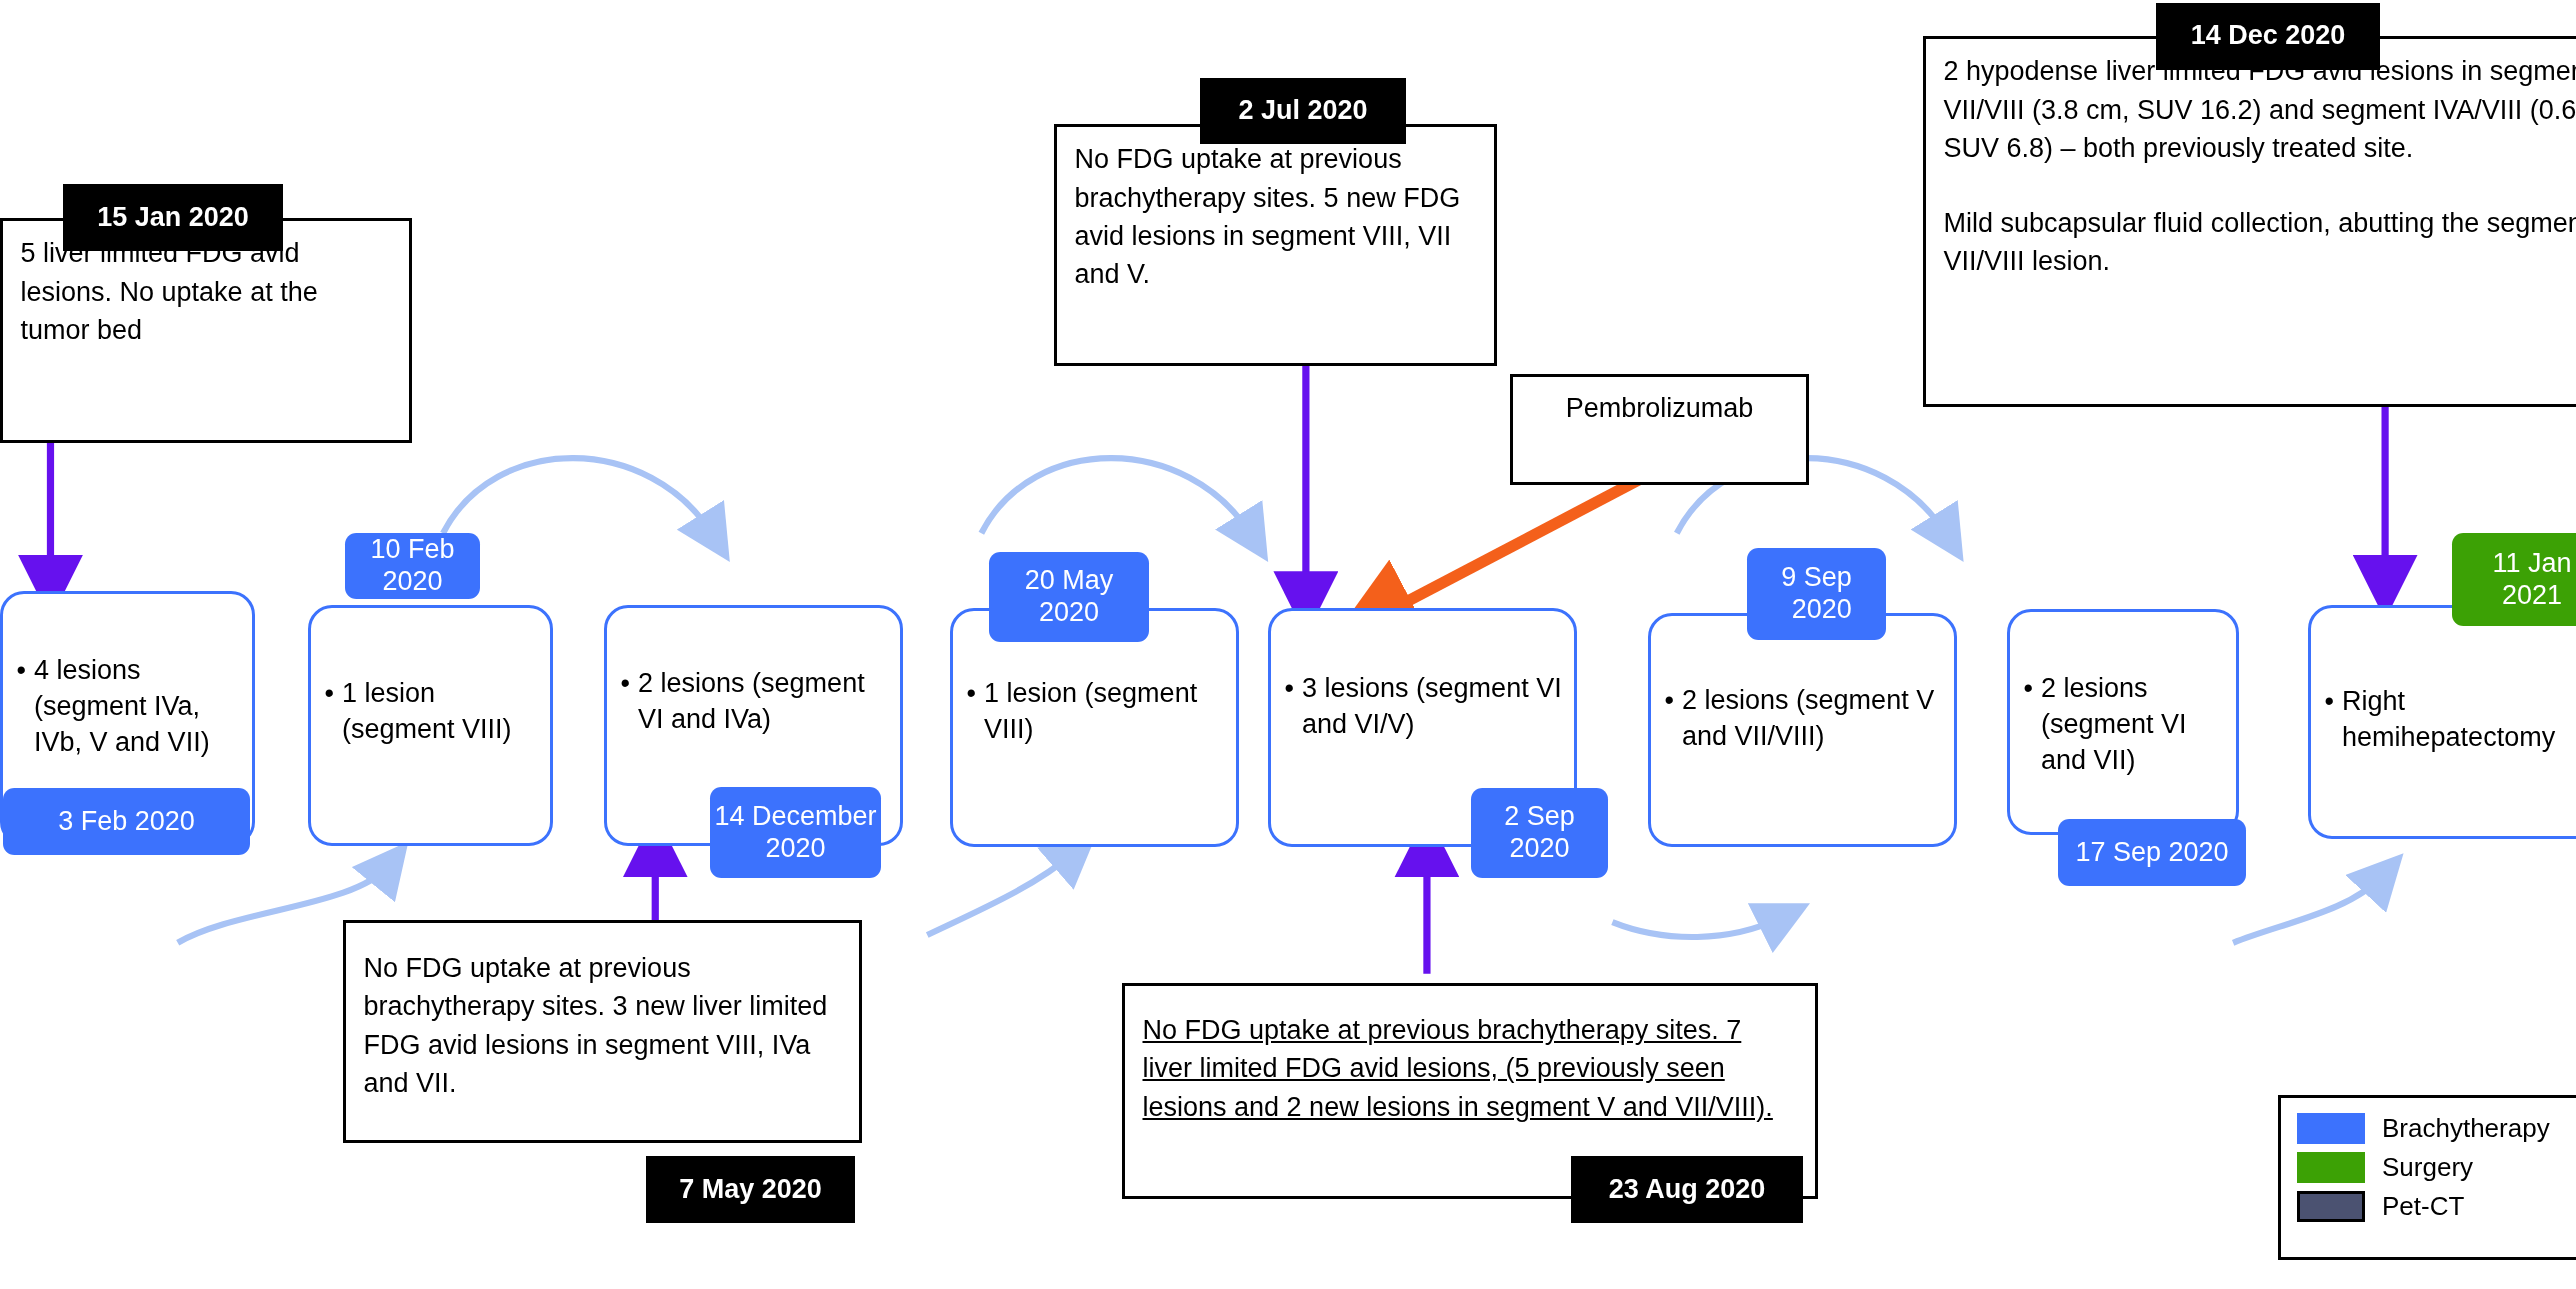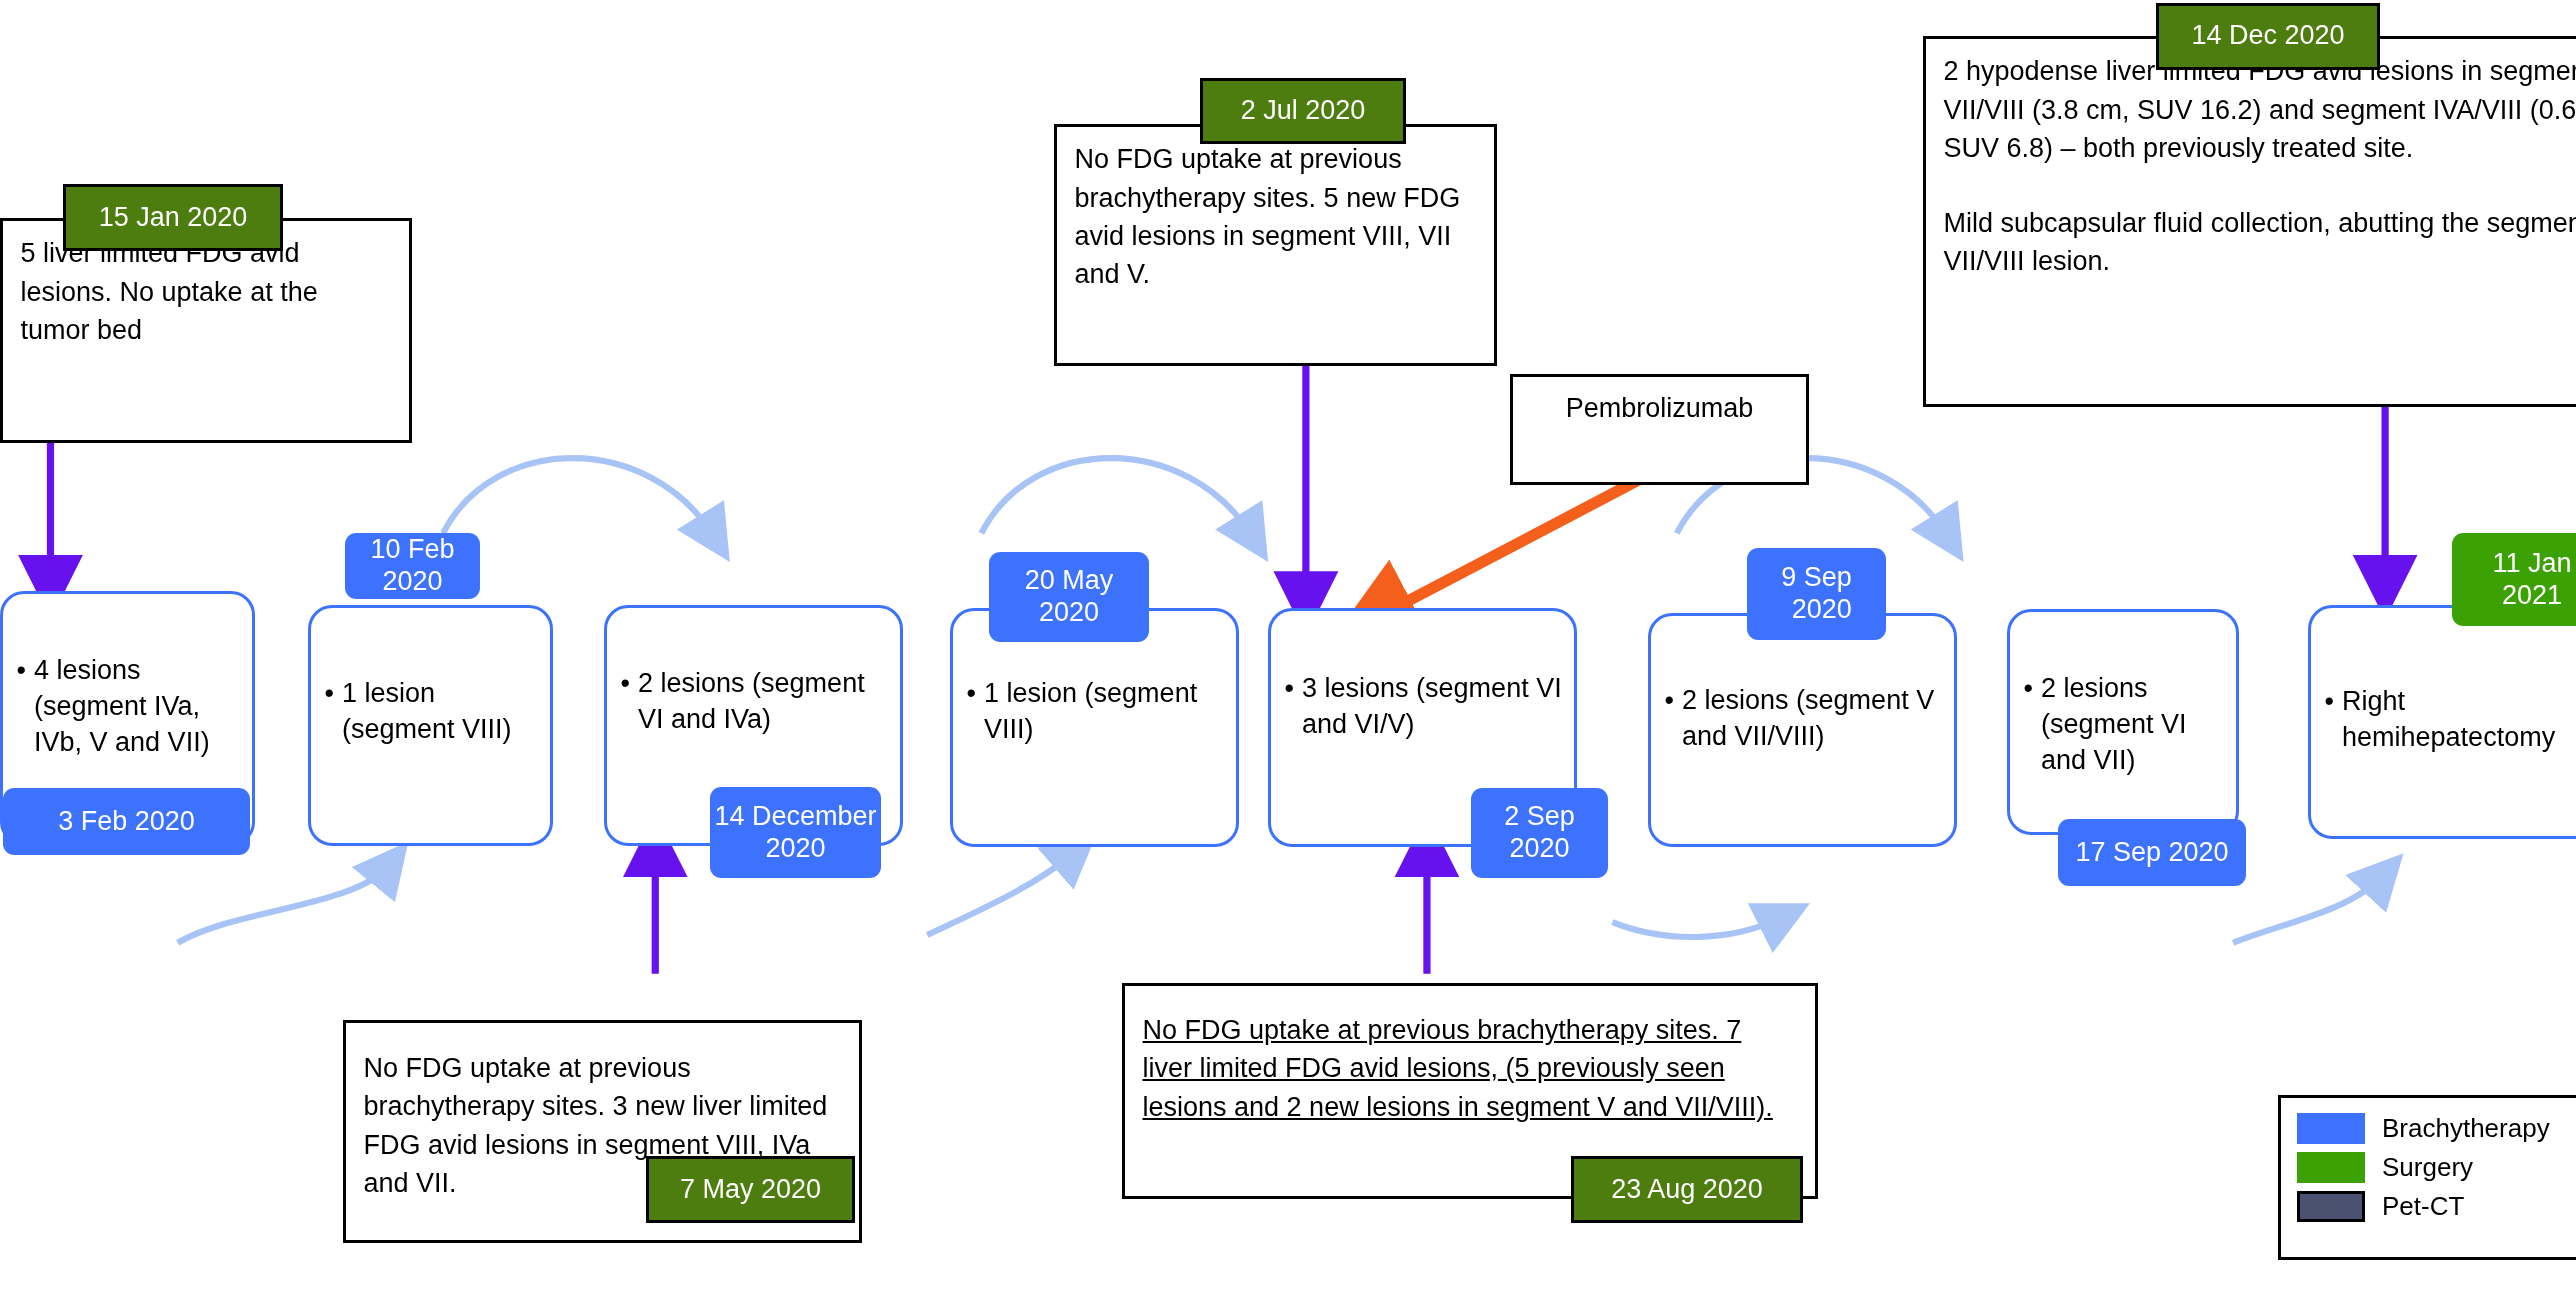--- a/index.html
+++ b/index.html
@@ -19,21 +19,21 @@
   .note p{margin:0 0 0 0;}
   .note p + p{margin-top:1.35em;}
 
   
   .chip{
     position:absolute;box-sizing:border-box;
     display:flex;align-items:center;justify-content:center;text-align:center;
     color:#fff;font-size:27px;line-height:1.18;
     white-space:pre-line;
   }
-  .chip.petct{background:#4d7c0f;border:3.1px solid #000;}
+  .chip.petct{background:#000000;border:3.1px solid #000;font-weight:bold;}
   .chip.brachy{background:#3c72fd;border-radius:11.3px;}
   .chip.surgery{background:#3ca105;border-radius:11.3px;}
 
   
   .card{
     position:absolute;box-sizing:border-box;
     border:3.1px solid #3c72fd;border-radius:24px;background:#fff;
   }
   .card .bullet{
     position:absolute;left:13.4px;right:11.3px;
@@ -119,21 +119,21 @@
     <p>No FDG uptake at previous brachytherapy sites. 5 new FDG avid lesions in segment VIII, VII and V.</p>
   </div>
   <div class="chip petct" style="left:1200px;top:78px;width:206px;height:66px;">2 Jul 2020</div>
 
   <div class="note abs" style="left:1923px;top:36px;width:732px;height:371px;">
     <p>2 hypodense liver limited FDG avid lesions in segment VII/VIII (3.8 cm, SUV 16.2) and segment IVA/VIII (0.6 cm, SUV 6.8) – both previously treated site.</p>
     <p>Mild subcapsular fluid collection, abutting the segment VII/VIII lesion.</p>
   </div>
   <div class="chip petct" style="left:2156px;top:2.6px;width:224px;height:67px;">14 Dec 2020</div>
 
-  <div class="note abs" style="left:343px;top:1020px;width:519px;height:223px;padding-top:26px;">
+  <div class="note abs" style="left:343px;top:920px;width:519px;height:223px;padding-top:26px;">
     <p>No FDG uptake at previous brachytherapy sites. 3 new liver limited FDG avid lesions in segment VIII, IVa and VII.</p>
   </div>
   <div class="chip petct" style="left:646px;top:1156px;width:209px;height:67px;">7 May 2020</div>
 
   <div class="note abs" style="left:1122px;top:983px;width:696px;height:216px;padding-top:25px;text-decoration:underline;">
     <p>No FDG uptake at previous brachytherapy sites. 7 liver limited FDG avid lesions, (5 previously seen lesions and 2 new lesions in segment V and VII/VIII).</p>
   </div>
   <div class="chip petct" style="left:1571px;top:1156px;width:232px;height:67px;">23 Aug 2020</div>
 
   <div class="plainbox" style="left:1510px;top:374px;width:299px;height:111px;">

